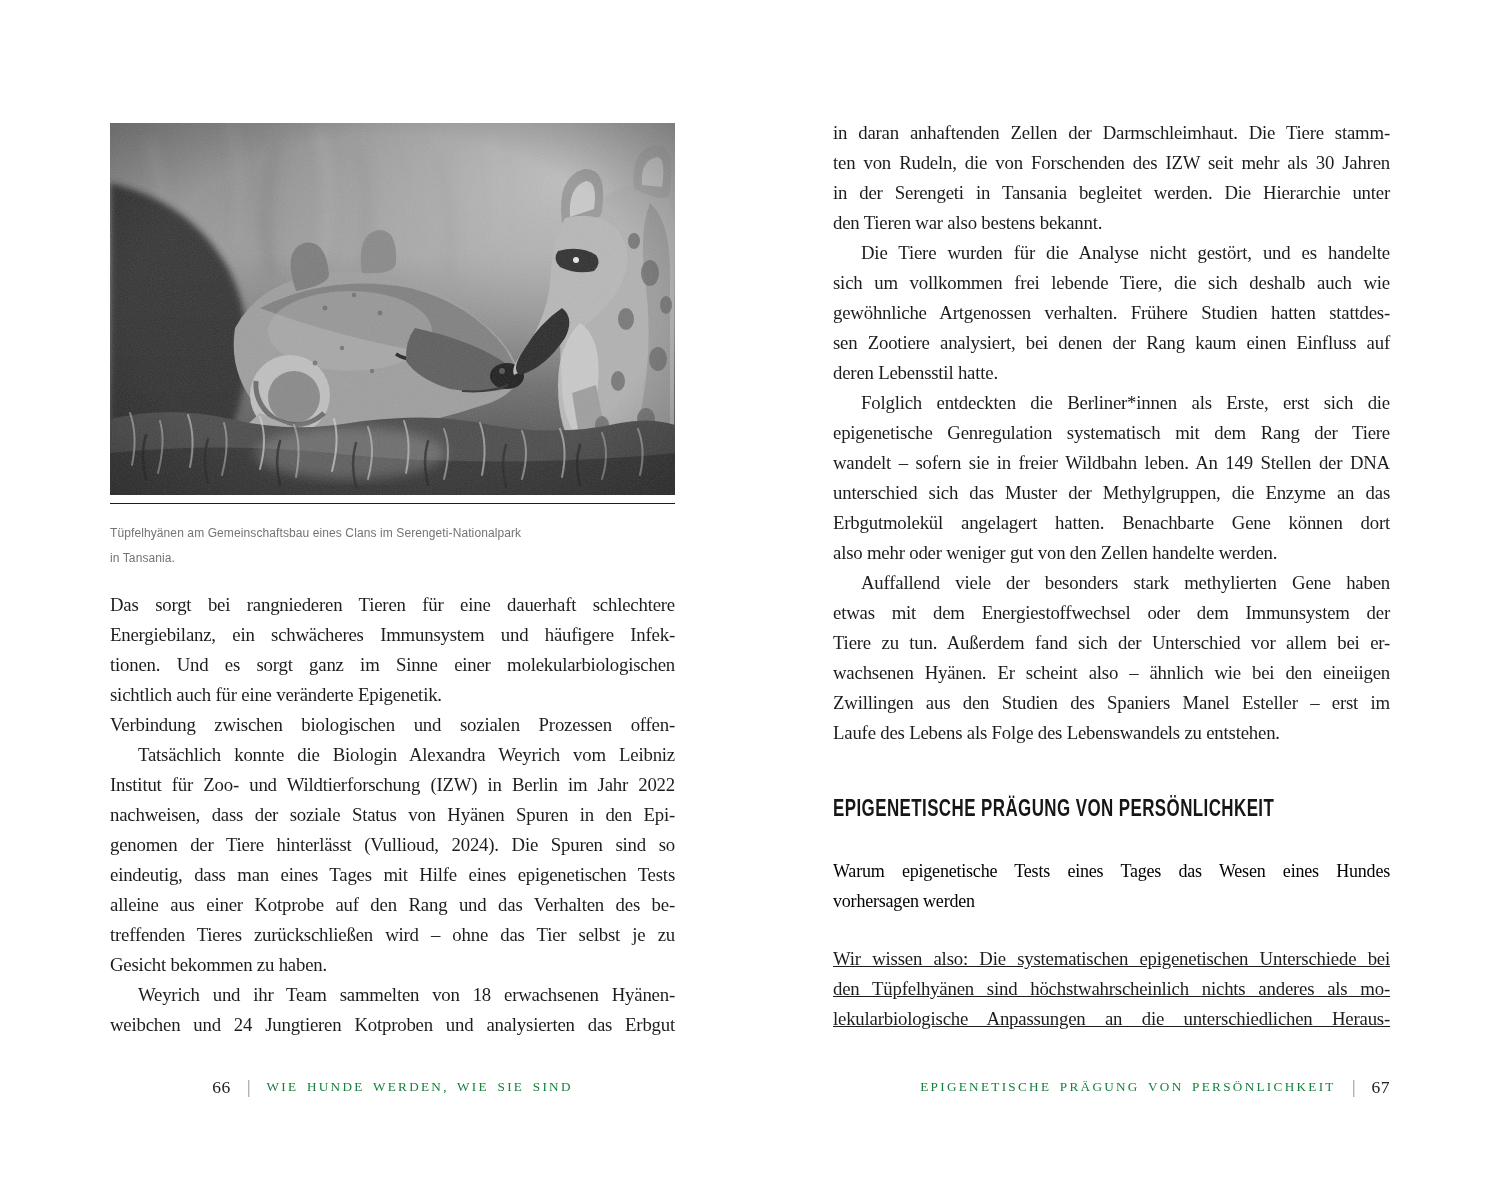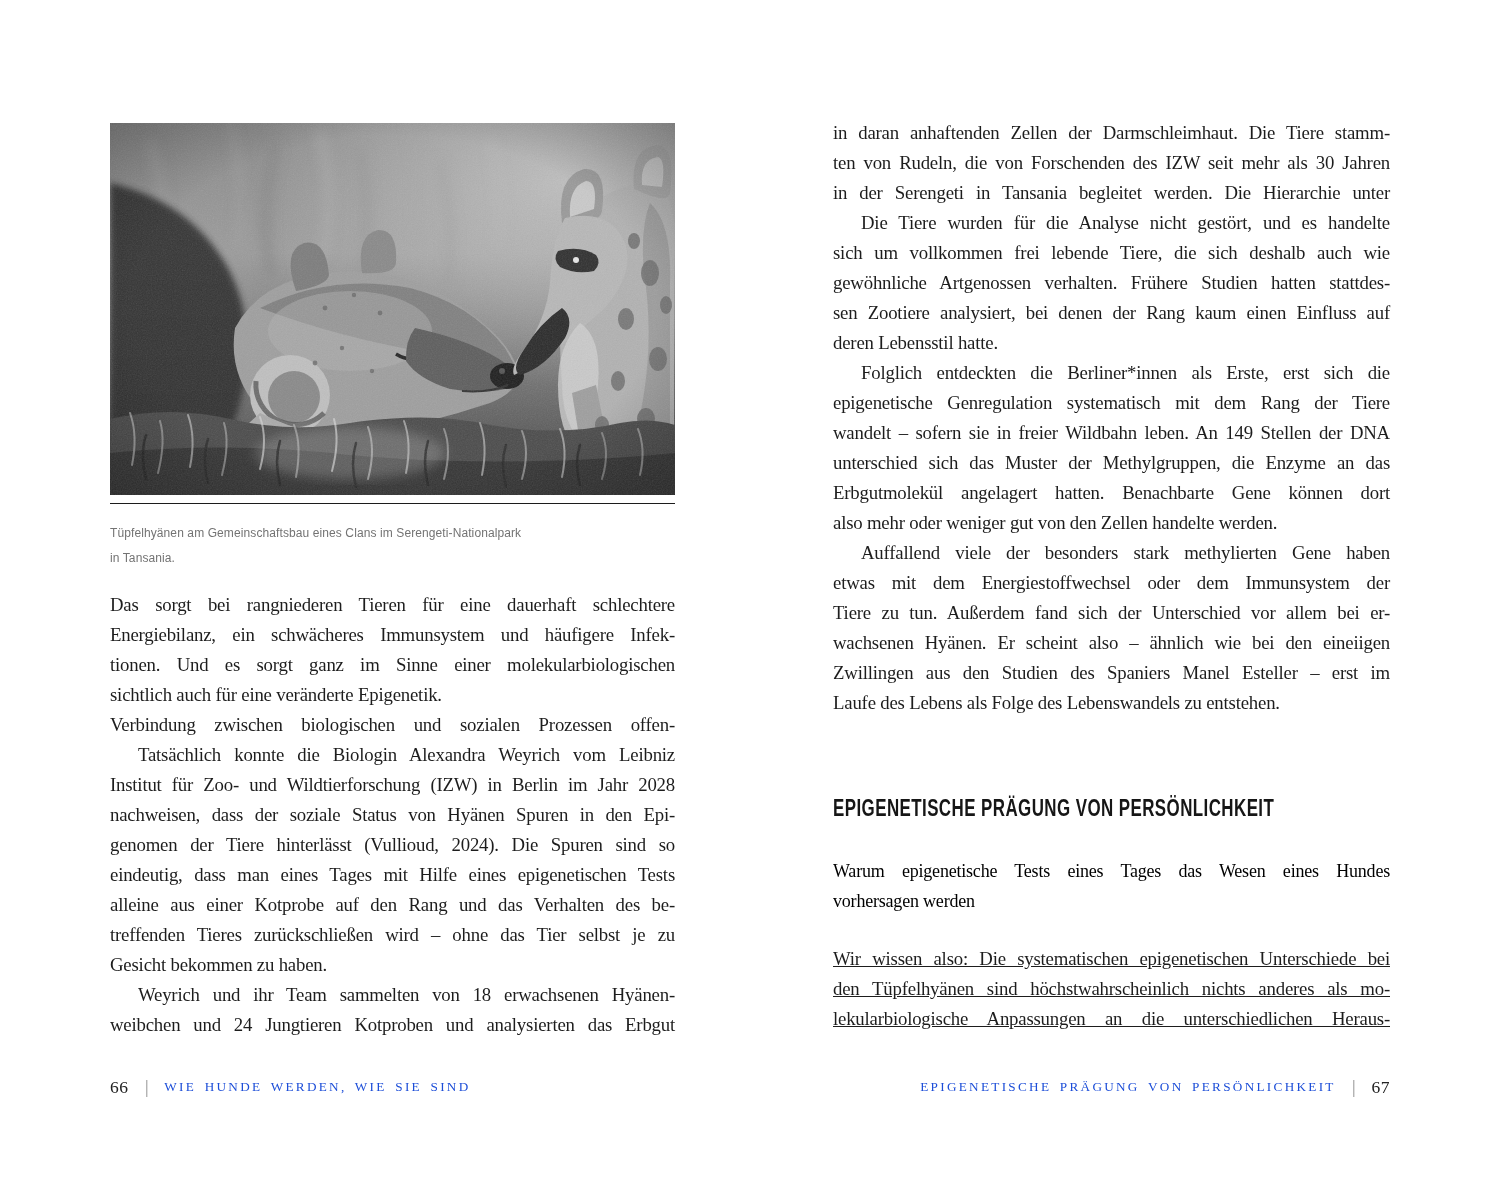--- a/index.html
+++ b/index.html
@@ -28,24 +28,24 @@
   
   .section-heading{position:absolute;top:795px;left:0;white-space:nowrap;}
   .section-heading .inner{display:inline-block;transform:scaleX(0.72);transform-origin:0 50%;
       font-family:"Liberation Sans",sans-serif;font-weight:bold;font-size:23.5px;
       letter-spacing:0.6px;color:#161616;}
   .subhead{position:absolute;top:856px;left:0;width:100%;font-weight:normal;font-size:18px;
       line-height:30px;letter-spacing:-0.2px;color:#000000;}
 
   
   .footer{position:absolute;top:1076px;left:0;width:100%;display:flex;align-items:center;
-      font-size:13.2px;}
+      font-size:13.2px;justify-content:center;}
   .footer .pagenum{font-size:17.5px;letter-spacing:0.5px;color:#222;}
   .footer .fbar{font-size:19px;font-weight:normal;color:#4a4a4a;margin:0 16px;transform:scaleX(0.6);}
-  .footer .rtitle{letter-spacing:2.3px;color:#1d4ed8;word-spacing:3px;}
+  .footer .rtitle{letter-spacing:2.3px;color:#15803d;word-spacing:3px;}
   .footer-right{justify-content:flex-end;}
 </style>
 </head>
 <body>
 
 <div class="spread">
 
   <div class="page page-left">
 
     <div class="photo-block">
@@ -201,21 +201,21 @@
     <div class="bodytext lbody">
         <div class="para">
           <div class="line first">Das sorgt bei rangniederen Tieren für eine dauerhaft schlechtere</div>
           <div class="line">Energiebilanz, ein schwächeres Immunsystem und häufigere Infek-</div>
           <div class="line">tionen. Und es sorgt ganz im Sinne einer molekularbiologischen</div>
           <div class="line last">sichtlich auch für eine veränderte Epigenetik.</div>
           <div class="line">Verbindung zwischen biologischen und sozialen Prozessen offen-</div>
         </div>
         <div class="para indent">
           <div class="line first">Tatsächlich konnte die Biologin Alexandra Weyrich vom Leibniz</div>
-          <div class="line">Institut für Zoo- und Wildtierforschung (IZW) in Berlin im Jahr 2028</div>
+          <div class="line">Institut für Zoo- und Wildtierforschung (IZW) in Berlin im Jahr 2022</div>
           <div class="line">nachweisen, dass der soziale Status von Hyänen Spuren in den Epi-</div>
           <div class="line">genomen der Tiere hinterlässt (Vullioud, 2024). Die Spuren sind so</div>
           <div class="line">eindeutig, dass man eines Tages mit Hilfe eines epigenetischen Tests</div>
           <div class="line">alleine aus einer Kotprobe auf den Rang und das Verhalten des be-</div>
           <div class="line">treffenden Tieres zurückschließen wird – ohne das Tier selbst je zu</div>
           <div class="line last">Gesicht bekommen zu haben.</div>
         </div>
         <div class="para indent">
           <div class="line first">Weyrich und ihr Team sammelten von 18 erwachsenen Hyänen-</div>
           <div class="line">weibchen und 24 Jungtieren Kotproben und analysierten das Erbgut</div>
@@ -229,20 +229,21 @@
     </div>
   </div>
 
   <div class="page page-right">
 
     <div class="bodytext rbody">
         <div class="para">
           <div class="line first">in daran anhaftenden Zellen der Darmschleimhaut. Die Tiere stamm-</div>
           <div class="line">ten von Rudeln, die von Forschenden des IZW seit mehr als 30 Jahren</div>
           <div class="line">in der Serengeti in Tansania begleitet werden. Die Hierarchie unter</div>
+          <div class="line last">den Tieren war also bestens bekannt.</div>
         </div>
         <div class="para indent">
           <div class="line first">Die Tiere wurden für die Analyse nicht gestört, und es handelte</div>
           <div class="line">sich um vollkommen frei lebende Tiere, die sich deshalb auch wie</div>
           <div class="line">gewöhnliche Artgenossen verhalten. Frühere Studien hatten stattdes-</div>
           <div class="line">sen Zootiere analysiert, bei denen der Rang kaum einen Einfluss auf</div>
           <div class="line last">deren Lebensstil hatte.</div>
         </div>
         <div class="para indent">
           <div class="line first">Folglich entdeckten die Berliner*innen als Erste, erst sich die</div>

